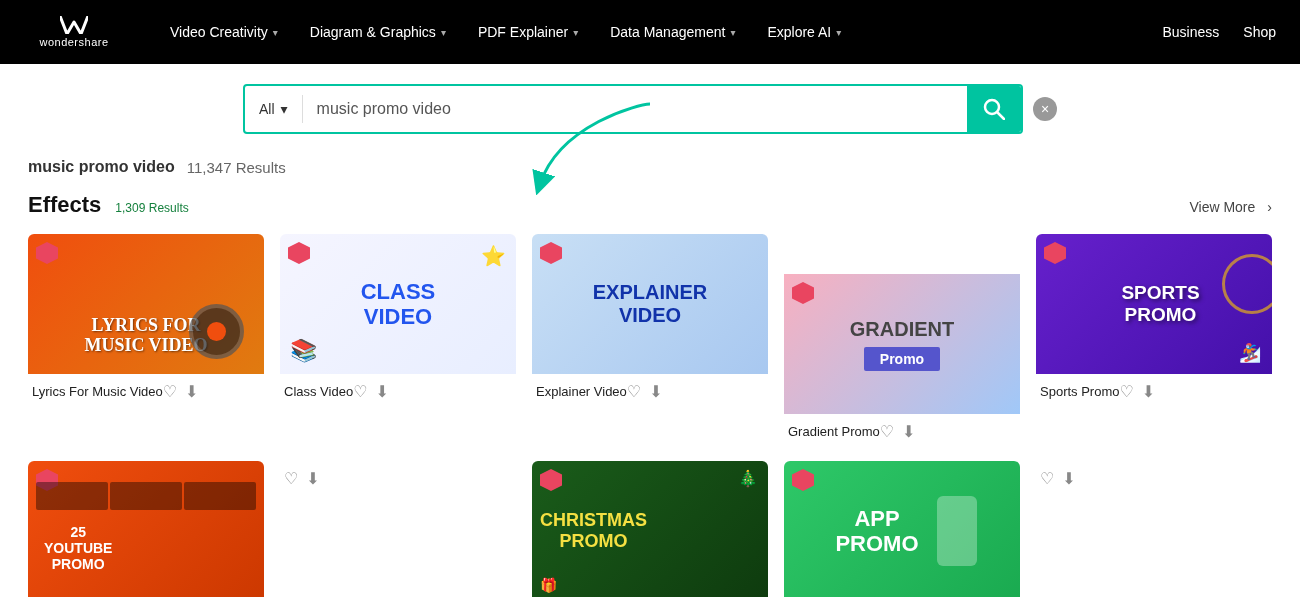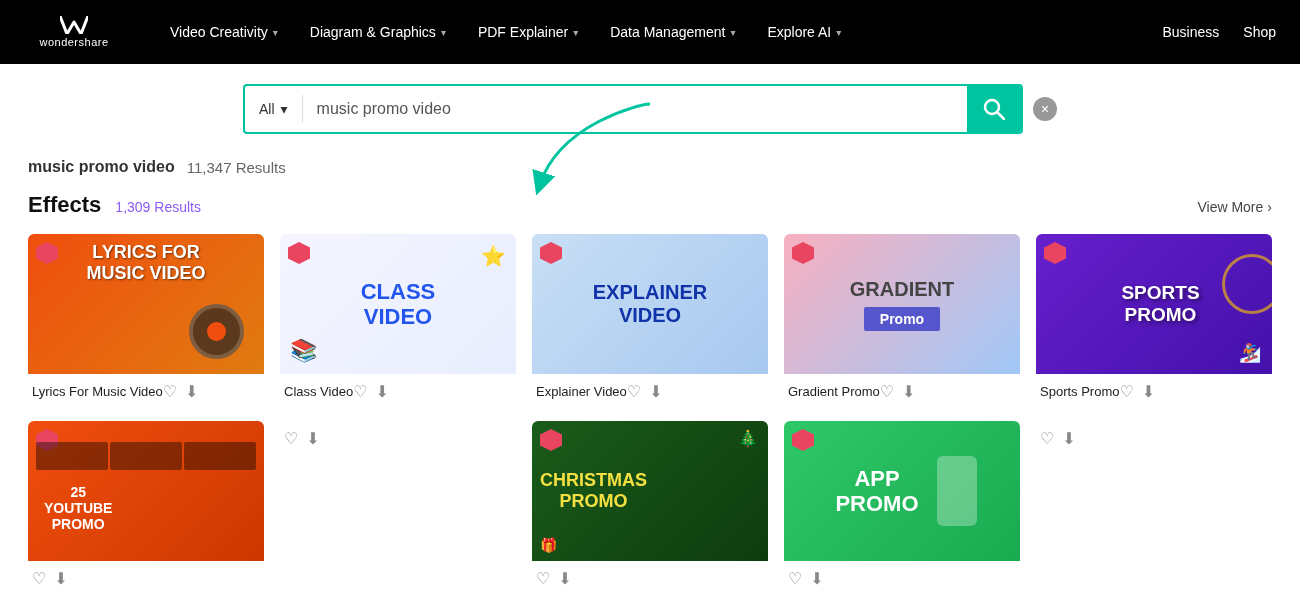--- a/index.html
+++ b/index.html
@@ -160,31 +160,31 @@
       align-items: baseline;
       gap: 14px;
       margin-bottom: 16px;
     }
     .section-title {
       font-size: 22px;
       font-weight: 700;
       color: #111;
     }
     .section-count {
-      font-size: 14px;
-      color: #8b5cf6;
+      font-size: 12px;
+      color: #15803d;
     }
     .view-more {
       margin-left: auto;
       font-size: 14px;
       color: #444;
       cursor: pointer;
       display: flex;
       align-items: center;
-      gap: 4px;
+      gap: 12px;
     }
 
     
     .card-grid {
       display: grid;
       grid-template-columns: repeat(5, 1fr);
       gap: 16px;
     }
     .card {
       border-radius: 6px;
@@ -249,20 +249,21 @@
       background: linear-gradient(135deg, #c8dff5 0%, #a8c8f0 100%);
       display: flex;
       align-items: center;
       justify-content: center;
     }
     .thumb-gradient {
       background: linear-gradient(135deg, #f8b0c0 0%, #a0c8f8 100%);
       display: flex;
       align-items: center;
       justify-content: center;
+      margin-top: 40px;
     }
     .thumb-sports {
       background: linear-gradient(135deg, #6620cc 0%, #4410aa 100%);
       display: flex;
       align-items: center;
       justify-content: center;
     }
     .thumb-youtube {
       background: linear-gradient(135deg, #f04e0e 0%, #cc3800 100%);
       display: flex;
@@ -393,21 +394,21 @@
       <span>View More</span>
       <span>›</span>
     </div>
   </div>
 
   <div class="card-grid">
 
     <div class="card">
       <div class="card-thumb thumb-lyrics">
         <div class="card-badge"></div>
-        <div style="position:absolute;top:0;left:0;right:0;bottom:0;display:flex;align-items:center;justify-content:flex-start;flex-direction:column;">
+        <div style="position:absolute;top:0;left:0;right:0;bottom:0;display:flex;align-items:center;justify-content:flex-end;flex-direction:column;padding:10px;font-family:Liberation Serif, serif;">
 
           <div style="position:absolute;right:20px;bottom:15px;width:55px;height:55px;border-radius:50%;background:#222;border:4px solid #555;opacity:0.7;"></div>
           <div style="position:absolute;right:38px;bottom:33px;width:19px;height:19px;border-radius:50%;background:#f04e0e;"></div>
           <span class="thumb-text thumb-text-white" style="font-size:18px;font-weight:900;text-shadow:1px 1px 2px rgba(0,0,0,0.5);">LYRICS FOR<br>MUSIC VIDEO</span>
         </div>
       </div>
       <div class="card-info">
         <span class="card-name">Lyrics For Music Video</span>
         <div class="card-actions">
           <span class="card-action-btn">♡</span>

